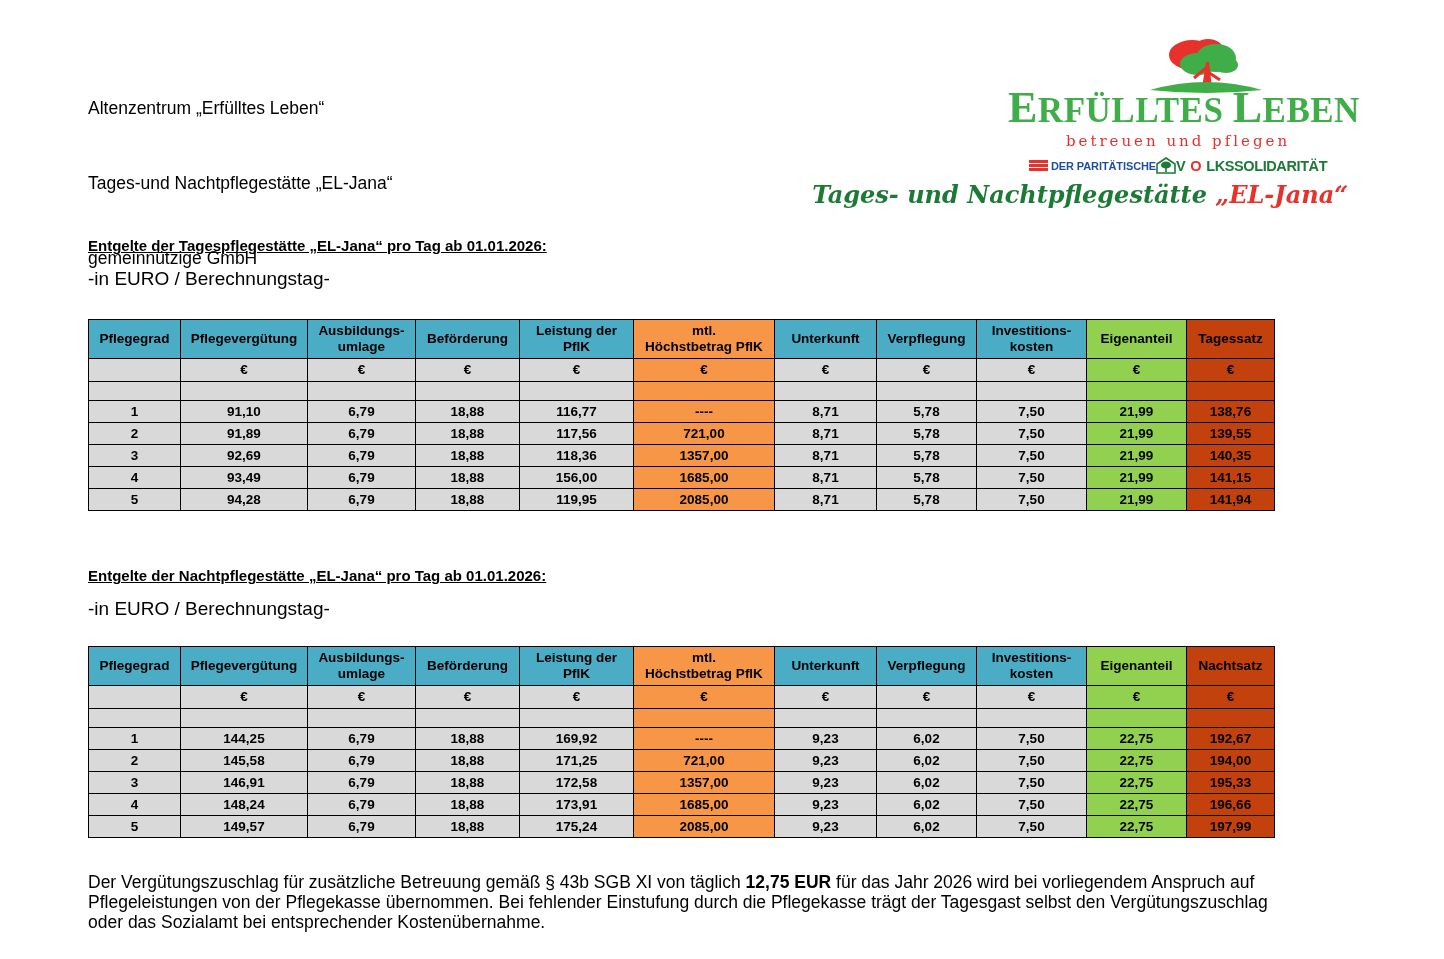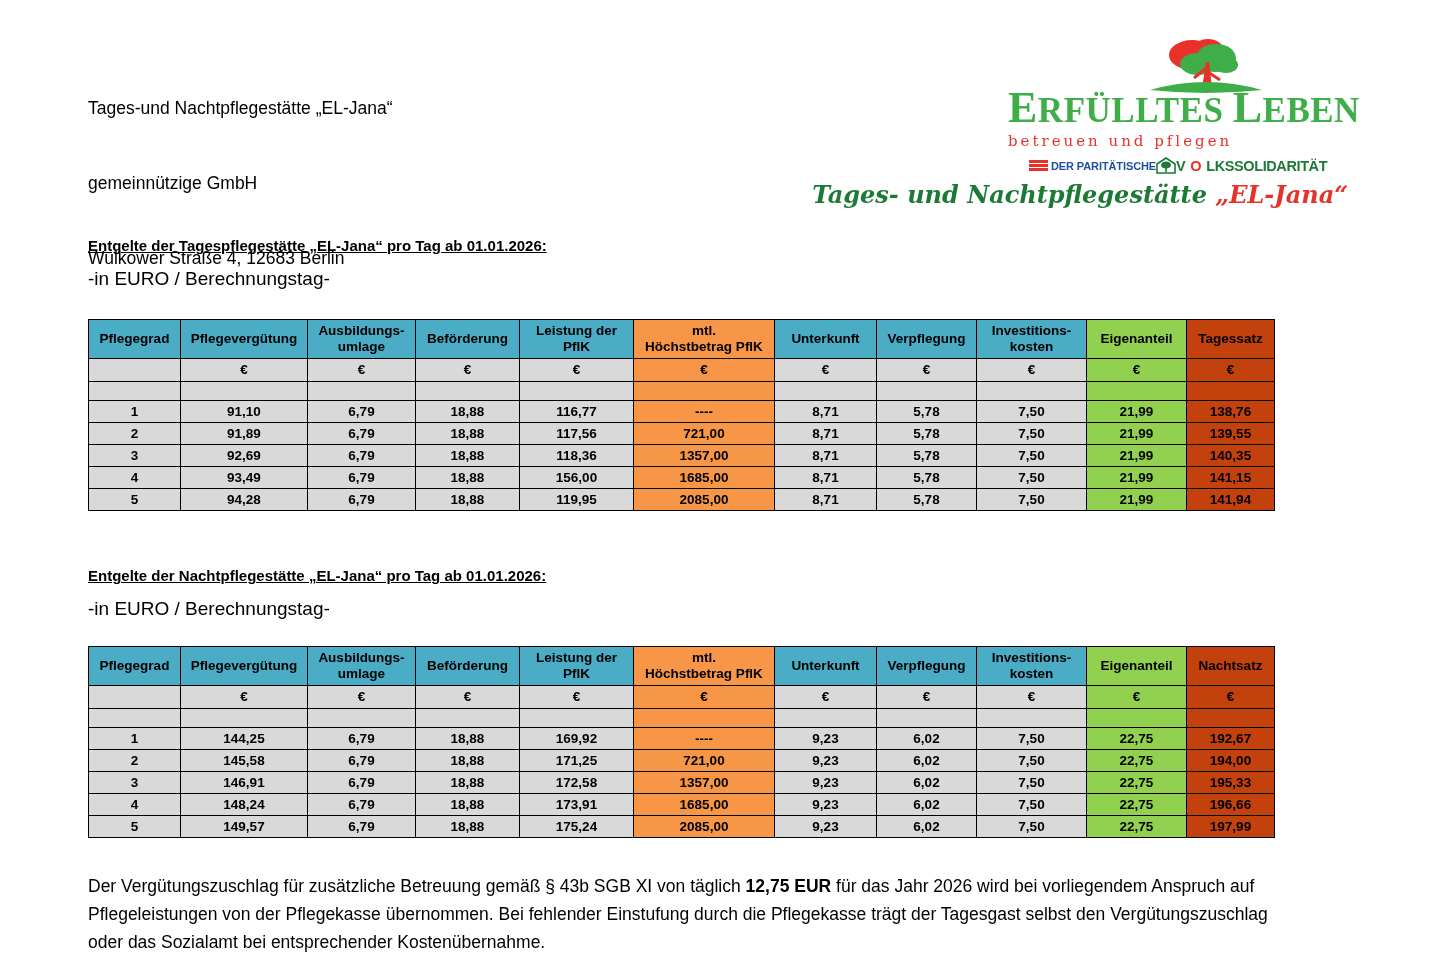--- a/index.html
+++ b/index.html
@@ -34,21 +34,21 @@
     white-space: pre;
   }
   .letterhead div { white-space: pre; }
 
   
   .logo-block {
     position: absolute;
     right: 96px;
     top: 40px;
     width: 340px;
-    text-align: left;
+    text-align: center;
   }
   .logo-tree {
     position: absolute;
     right: 82px;
     top: -2px;
     width: 120px;
     height: 62px;
   }
   .logo-wordmark {
     position: relative;
@@ -190,31 +190,32 @@
   .bg-blue   { background: #c2410c; }
   .bg-grey   { background: #D9D9D9; }
 
   
   .footer-note {
     position: absolute;
     left: 88px;
     top: 872px;
     width: 1185px;
     font-size: 17.5px;
-    line-height: 28px;
+    line-height: 20px;
     text-align: left;
   }
   .footer-note b { font-weight: bold; }
 </style>
 </head>
 <body>
 
 <div class="page">
 
   <div class="letterhead">
+    <div>Altenzentrum „Erfülltes Leben“</div>
     <div>Tages-und Nachtpflegestätte „EL-Jana“</div>
     <div>gemeinnützige GmbH</div>
     <div>Wulkower Straße 4, 12683 Berlin</div>
   </div>
 
   <div class="logo-block">
     <svg class="logo-tree" viewBox="0 0 120 62">
       <ellipse cx="46" cy="17" rx="23" ry="15" fill="#E8312A"></ellipse>
       <ellipse cx="62" cy="11" rx="15" ry="10" fill="#E8312A"></ellipse>
       <ellipse cx="70" cy="20" rx="20" ry="14" fill="#3FAE49"></ellipse>

